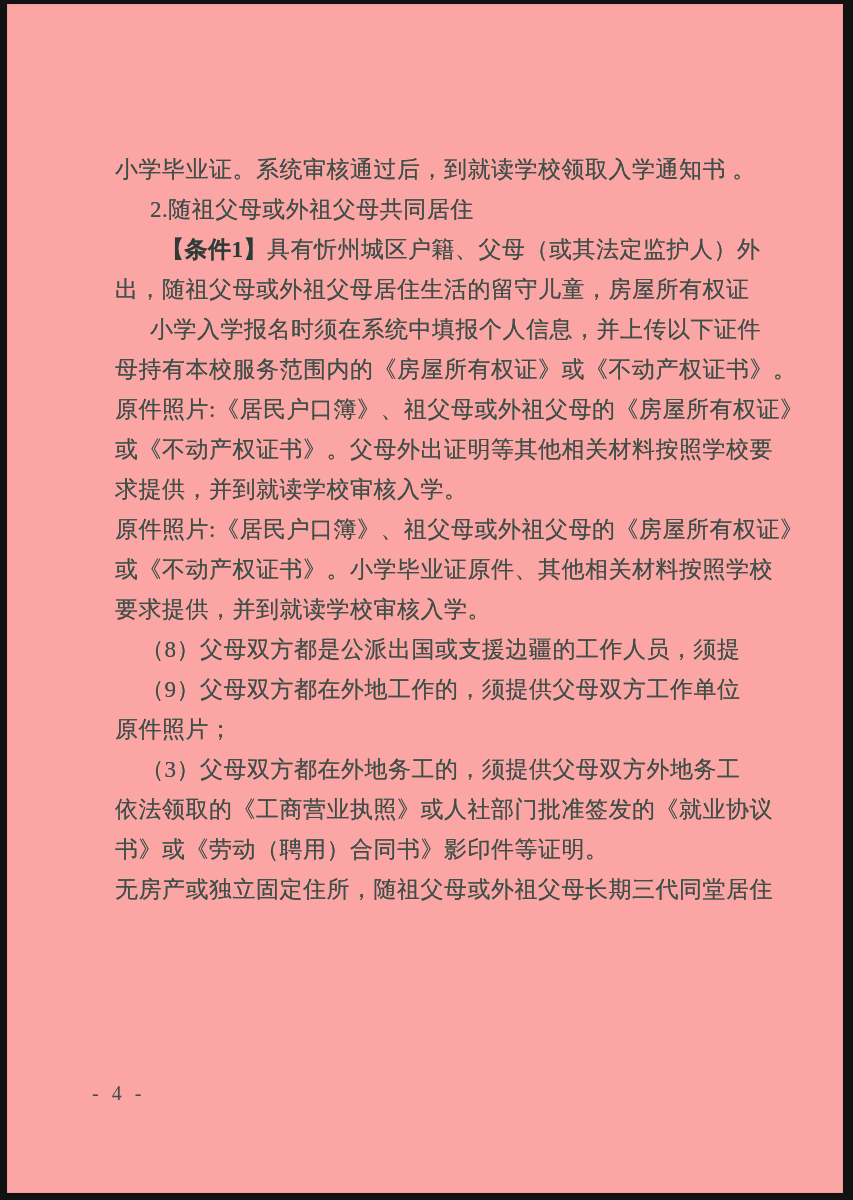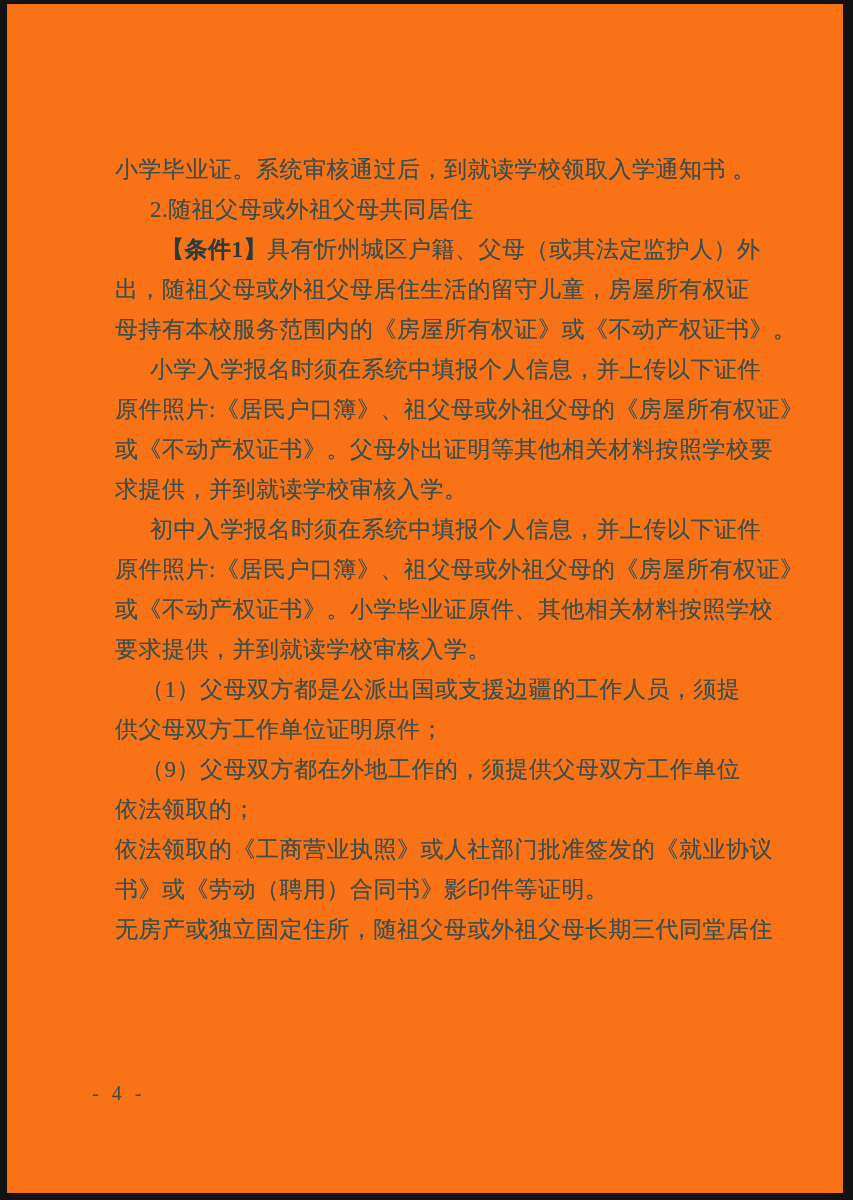--- a/index.html
+++ b/index.html
@@ -7,21 +7,21 @@
     width: 853px; height: 1200px;
     background: #121212;
     position: relative;
     font-family: "Liberation Serif", "DejaVu Serif", serif;
     overflow: hidden;
   }
   .page {
     position: absolute;
     left: 7px; top: 4px;
     width: 836px; height: 1189px;
-    background: #f97316;
+    background: #fca5a5;
     box-shadow: inset 0 0 2px rgba(0,0,0,0.15);
   }
   .body-text {
     position: absolute;
     left: 108px; top: 146px;
     width: 665px;
   }
   p.line {
     margin: 0;
     height: 40px;
@@ -57,31 +57,30 @@
 </style>
 </head>
 <body>
 
 <div class="page">
   <main class="body-text">
     <p class="line">小学毕业证。系统审核通过后，到就读学校领取入学通知书 。</p>
     <p class="line heading ind-15 gap-lg">2.随祖父母或外祖父母共同居住</p>
     <p class="line ind-2"><span class="cond">【条件1】</span><span>具有忻州城区户籍、父母（或其法定监护人）外</span></p>
     <p class="line">出，随祖父母或外祖父母居住生活的留守儿童，房屋所有权证</p>
+    <p class="line ind-15 gap-sm">小学入学报名时须在系统中填报个人信息，并上传以下证件</p>
     <p class="line">母持有本校服务范围内的《房屋所有权证》或《不动产权证书》。</p>
-    <p class="line ind-15 gap-sm">小学入学报名时须在系统中填报个人信息，并上传以下证件</p>
     <p class="line">原件照片:《居民户口簿》、祖父母或外祖父母的《房屋所有权证》</p>
     <p class="line">或《不动产权证书》。父母外出证明等其他相关材料按照学校要</p>
     <p class="line">求提供，并到就读学校审核入学。</p>
-    <p class="line ind-15 gap-sm">初中入学报名时须在系统中填报个人信息，并上传以下证件</p>
     <p class="line">原件照片:《居民户口簿》、祖父母或外祖父母的《房屋所有权证》</p>
     <p class="line">或《不动产权证书》。小学毕业证原件、其他相关材料按照学校</p>
     <p class="line">要求提供，并到就读学校审核入学。</p>
-    <p class="line ind-12 gap-xs">（1）父母双方都是公派出国或支援边疆的工作人员，须提</p>
-    <p class="line">供父母双方工作单位证明原件；</p>
+    <p class="line ind-12 gap-xs">（8）父母双方都是公派出国或支援边疆的工作人员，须提</p>
     <p class="line ind-12">（9）父母双方都在外地工作的，须提供父母双方工作单位</p>
-    <p class="line">依法领取的；</p>
+    <p class="line">原件照片；</p>
+    <p class="line ind-12 gap-xs">（3）父母双方都在外地务工的，须提供父母双方外地务工</p>
     <p class="line">依法领取的《工商营业执照》或人社部门批准签发的《就业协议</p>
     <p class="line">书》或《劳动（聘用）合同书》影印件等证明。</p>
     <p class="line">无房产或独立固定住所，随祖父母或外祖父母长期三代同堂居住</p>
   </main>
   <div class="page-number">- 4 -</div>
 </div>
 
 </body></html>

